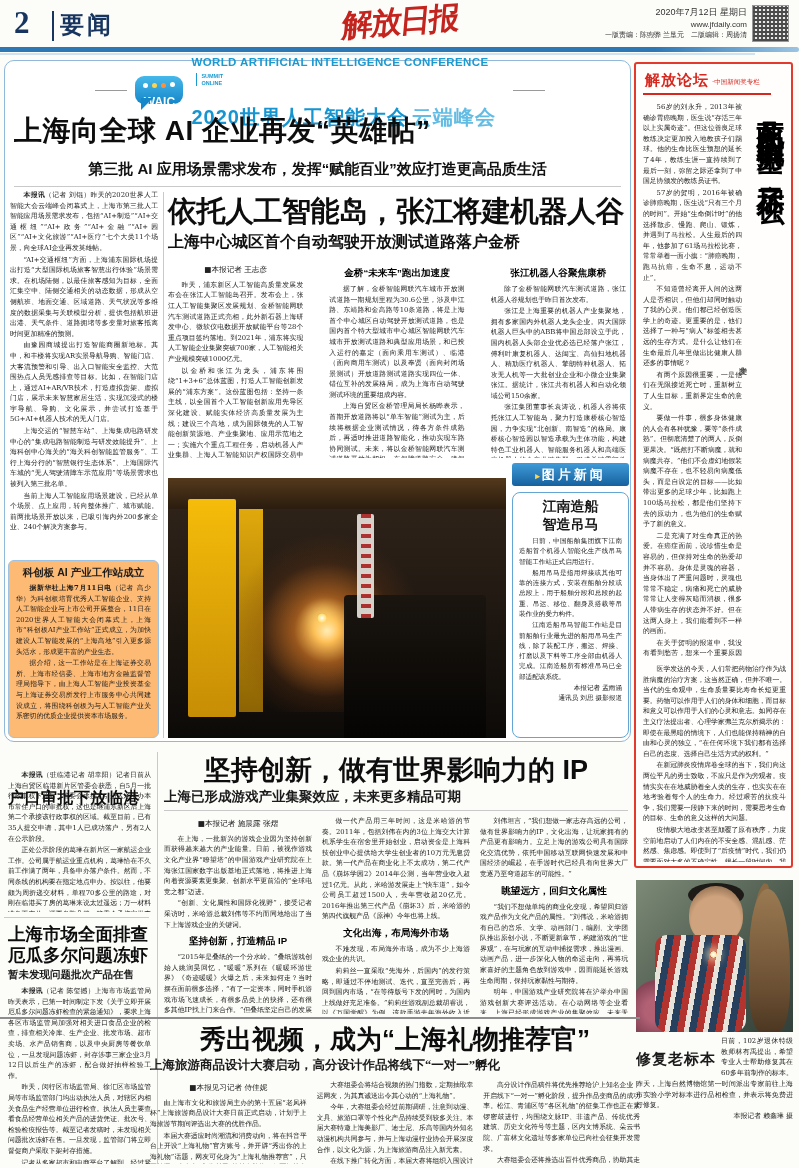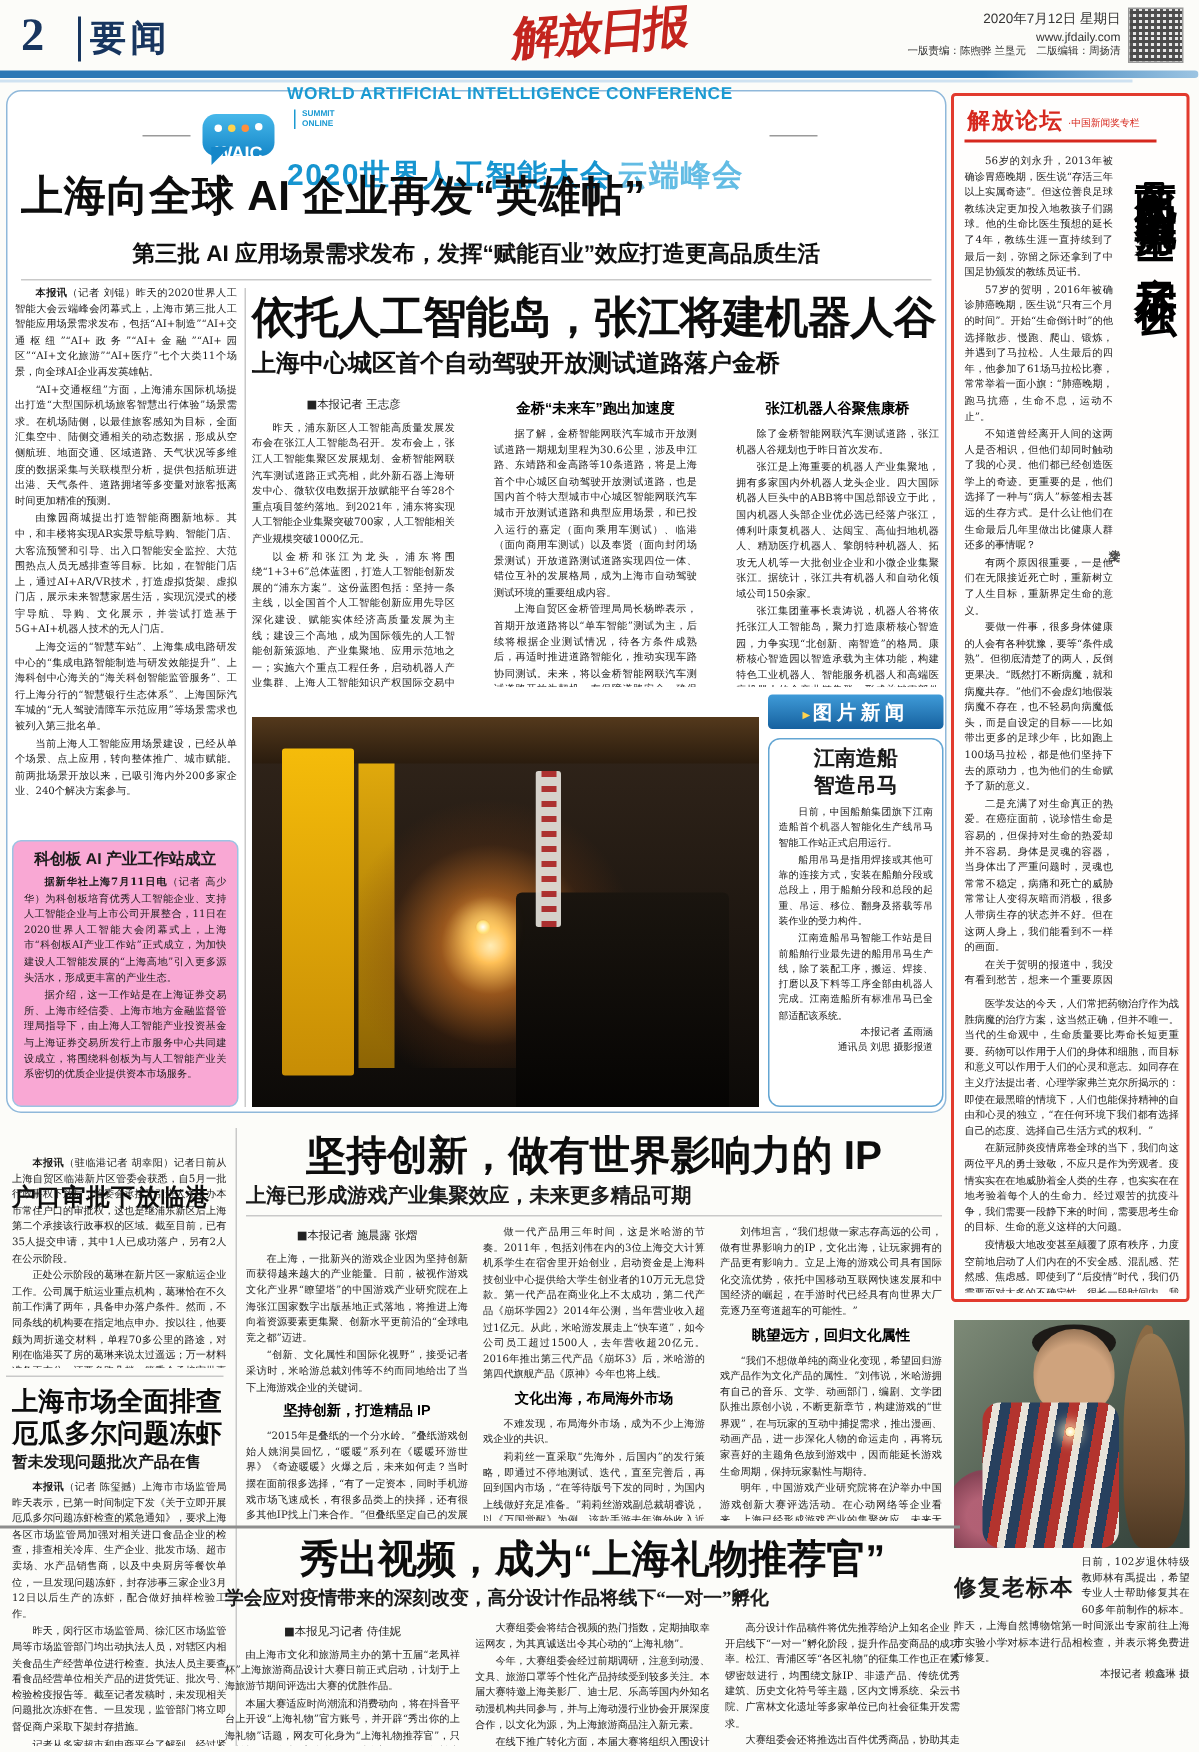--- a/index.html
+++ b/index.html
@@ -49,21 +49,21 @@
   .deckline { left:14px; top:186px; width:607px; }
 
   .flow { font-size:6.8px; line-height:1.56; text-align:justify; overflow:hidden; }
   .flow p.para { text-indent:2em; margin-bottom:1px; }
   .flow p.byline { text-align:center; text-indent:0; margin:2px 0 4px; font-size:7.6px; color:#222; }
   .flow h4.colhead { font-family:"Liberation Sans",sans-serif; font-size:9.6px; font-weight:bold;
                      text-align:center; margin:4px 0 3px; color:#000; }
   .flow p.credit { text-align:right; text-indent:0; }
 
   .art1 { left:10px; top:190px; width:148px; height:366px; }
-  .subbox { left:8px; top:560px; width:151px; height:178px; background:#f9a8d4; border:1px solid #9cc3e3;
+  .subbox { left:8px; top:560px; width:151px; height:178px; background:#fdba74; border:1px solid #9cc3e3;
             border-radius:6px; padding:5px 7px; overflow:hidden;}
   .subbox h3 { font-family:"Liberation Sans",sans-serif; font-size:10.5px; font-weight:900; text-align:center; margin-bottom:3px;}
   .colsep1 { left:163px; top:192px; height:546px; }
 
   .robohead { left:168px; top:192px; width:458px; font-size:29px; letter-spacing:-0.5px; }
   .robodeck { left:168px; top:232px; width:458px; font-size:16px; font-weight:bold; color:#111; font-family:"Liberation Serif",serif;}
   .robocols { left:168px; top:262px; width:458px; height:196px; display:flex; gap:26px; }
   .robocols > div { flex:1; overflow:hidden; }
 
   .badge { left:512px; top:463px; width:117px; height:23px; border-radius:3px;
@@ -306,21 +306,21 @@
       <p class="para">刘伟坦言，“我们想做一家志存高远的公司，做有世界影响力的IP，文化出海，让玩家拥有的产品更有影响力。立足上海的游戏公司具有国际化交流优势，依托中国移动互联网快速发展和中国经济的崛起，在手游时代已经具有向世界大厂竞逐乃至弯道超车的可能性。”</p>
       <h4 class="colhead">眺望远方，回归文化属性</h4>
       <p class="para">“我们不想做单纯的商业化变现，希望回归游戏产品作为文化产品的属性。”刘伟说，米哈游拥有自己的音乐、文学、动画部门，编剧、文学团队推出原创小说，不断更新章节，构建游戏的“世界观”，在与玩家的互动中捕捉需求，推出漫画、动画产品，进一步深化人物的命运走向，再将玩家喜好的主题角色放到游戏中，因而能延长游戏生命周期，保持玩家黏性与期待。</p>
       <p class="para">明年，中国游戏产业研究院将在沪举办中国游戏创新大赛评选活动。在心动网络等企业看来，上海已经形成游戏产业的集聚效应，未来无疑将有更多精品游戏浮现出来，触达用户。</p>
     </div>
 </div>
 
 <div class="abs bigline"></div>
 
 <h2 class="abs hl gifthead">秀出视频，成为“上海礼物推荐官”</h2>
-<div class="abs giftdeck">学会应对疫情带来的深刻改变，高分设计作品将线下“一对一”孵化</div>
+<div class="abs giftdeck">上海旅游商品设计大赛启动，高分设计作品将线下“一对一”孵化</div>
 <div class="abs giftcols">
   <div class="flow">
       <p class="byline">■本报见习记者 侍佳妮</p>
       <p class="para">由上海市文化和旅游局主办的第十五届“老凤祥杯”上海旅游商品设计大赛日前正式启动，计划于上海旅游节期间评选出大赛的优胜作品。</p>
       <p class="para">本届大赛适应时尚潮流和消费动向，将在抖音平台上开设“上海礼物”官方账号，并开辟“秀出你的上海礼物”话题，网友可化身为“上海礼物推荐官”，只要拍摄、发布出“心仪所属”的特色礼物，便可轻松参与活动。</p>
     </div>
   <div class="flow">
       <p class="para">大赛组委会将结合视频的热门指数，定期抽取幸运网友，为其真诚送出令其心动的“上海礼物”。</p>
       <p class="para">今年，大赛组委会经过前期调研，注意到动漫、文具、旅游口罩等个性化产品持续受到较多关注。本届大赛特邀上海美影厂、迪士尼、乐高等国内外知名动漫机构共同参与，并与上海动漫行业协会开展深度合作，以文化为源，为上海旅游商品注入新元素。</p>
       <p class="para">在线下推广转化方面，本届大赛将组织入围设计师走进动漫企业、文博场馆、旅游景点，感知诞生一件“上海礼物”的全过程。</p>

